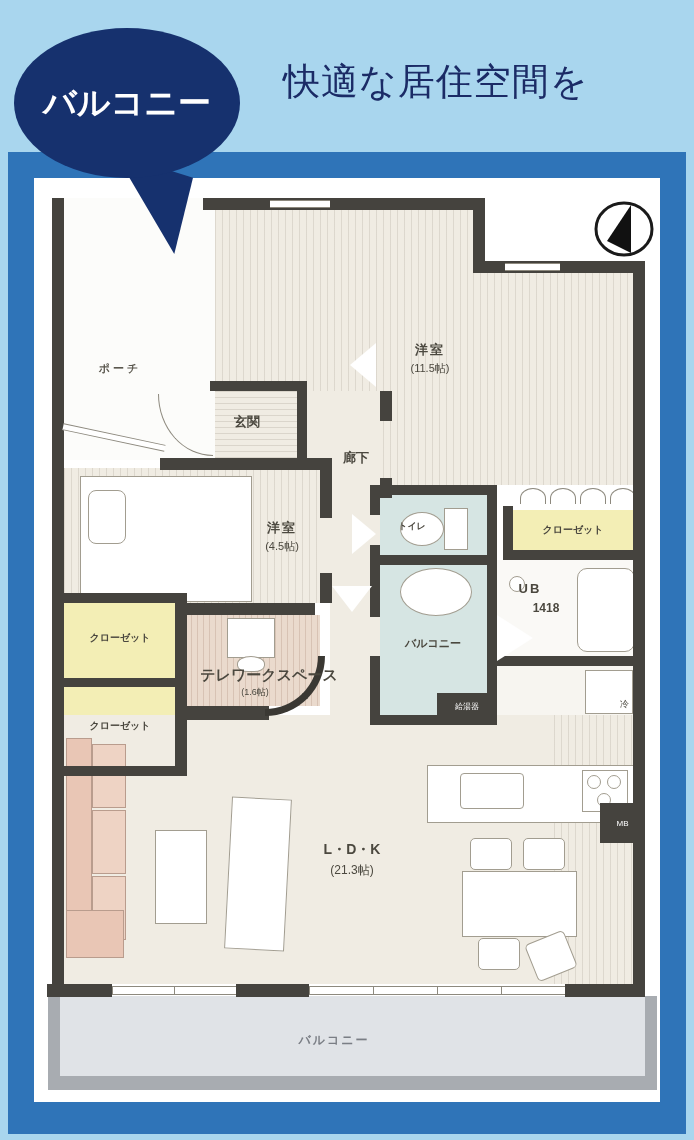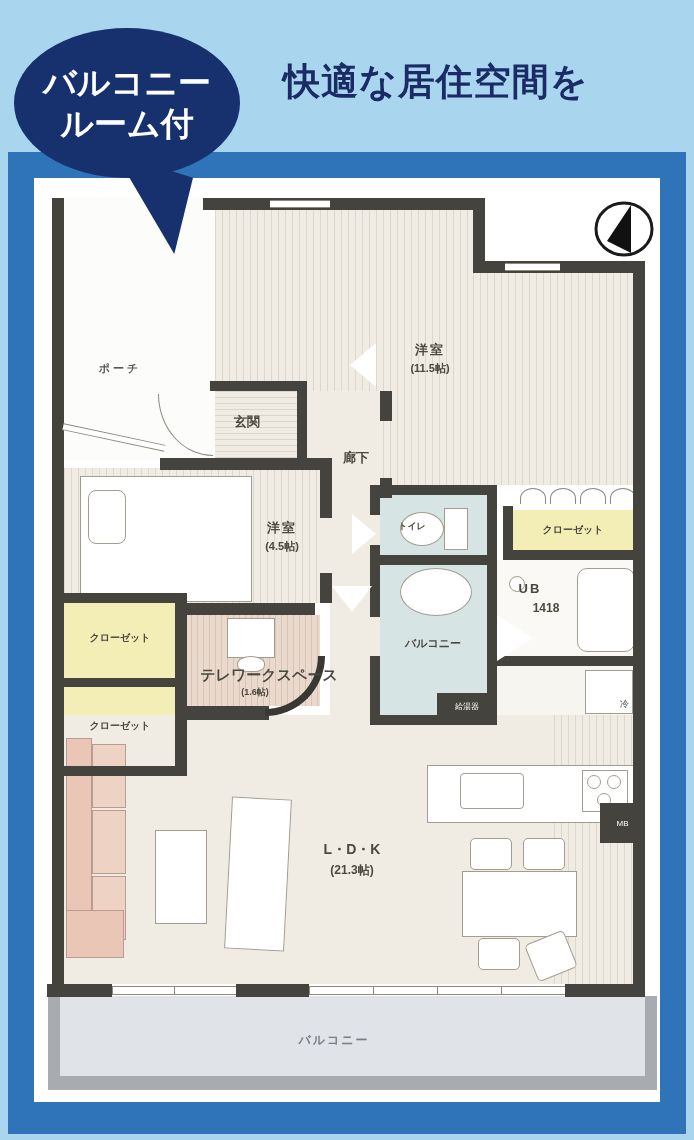--- a/index.html
+++ b/index.html
@@ -15,49 +15,48 @@
     display:flex;flex-direction:column;align-items:center;justify-content:center;
     z-index:6;
   }
   .bubble .bl{color:#fff;font-weight:bold;font-size:33px;line-height:1.25;white-space:nowrap;}
   .bubble-tail{
     position:absolute;left:115px;top:142px;width:78px;height:112px;background:#16316e;
     clip-path:polygon(0% 10%,100% 32%,76% 100%);z-index:5;
   }
   .headline{
     position:absolute;left:283px;top:58px;z-index:6;
-    color:#1b2b66;font-weight:bold;font-size:37px;line-height:1.32;letter-spacing:1px;white-space:nowrap;
+    color:#1b2b66;font-weight:normal;font-size:37px;line-height:1.32;letter-spacing:1px;white-space:nowrap;
   }
   
   .frame{position:absolute;left:8px;top:152px;width:678px;height:982px;background:#2f74b8;}
   .plan{position:absolute;left:26px;top:26px;width:626px;height:924px;background:#ffffff;overflow:hidden;}
   
   .floor{position:absolute;z-index:1;}
   .furn{position:absolute;z-index:2;background:#fff;border:1.5px solid #a29d90;}
   .w{position:absolute;background:#45433e;z-index:3;}
   .win{position:absolute;background:#fff;border-top:1.5px solid #8d897e;border-bottom:1.5px solid #8d897e;z-index:4;box-sizing:border-box;}
   .tri{position:absolute;background:#ffffff;z-index:4;filter:drop-shadow(0 0 1px #8a8578);}
   .lbl{position:absolute;transform:translate(-50%,-50%);font-size:13px;color:#4b483f;white-space:nowrap;z-index:5;font-weight:600;}
-  .sz{font-size:11px;font-weight:700;}
+  .sz{font-size:11px;font-weight:400;}
   .stripe-v{background-image:repeating-linear-gradient(90deg,rgba(120,110,95,.16) 0 1px,transparent 1px 7px);}
   .stripe-h{background-image:repeating-linear-gradient(0deg,rgba(120,110,95,.18) 0 1px,transparent 1px 6px);}
   .cream{background-color:#f0ece3;}
   .wet{background-color:#d6e5e3;}
   .closet{background-color:#f3eeb5;}
   .darkbox{position:absolute;background:#45433e;color:#fff;display:flex;align-items:center;justify-content:center;z-index:4;font-size:8px;}
   .hang{position:absolute;width:26px;height:16px;border:1.5px solid #8d897e;border-bottom:none;border-radius:100% 100% 0 0/130% 130% 0 0;z-index:2;box-sizing:border-box;}
   .gray-wall{position:absolute;background:#a8acb1;z-index:3;}
 </style>
 </head>
 <body>
 
 <div class="bubble-tail"></div>
 <div class="bubble">
   <div class="bl">バルコニー</div>
-  <div class="bl">ルーム付</div>
 </div>
 <div class="headline">
   <div>快適な居住空間を</div>
 </div>
 
 <div class="frame">
 <div class="plan">
 
   <div class="floor" style="left:30px;top:20px;width:155px;height:262px;background:#fcfcfa;"></div>
   <div class="floor cream stripe-v" style="left:181px;top:32px;width:258px;height:275px;"></div>

